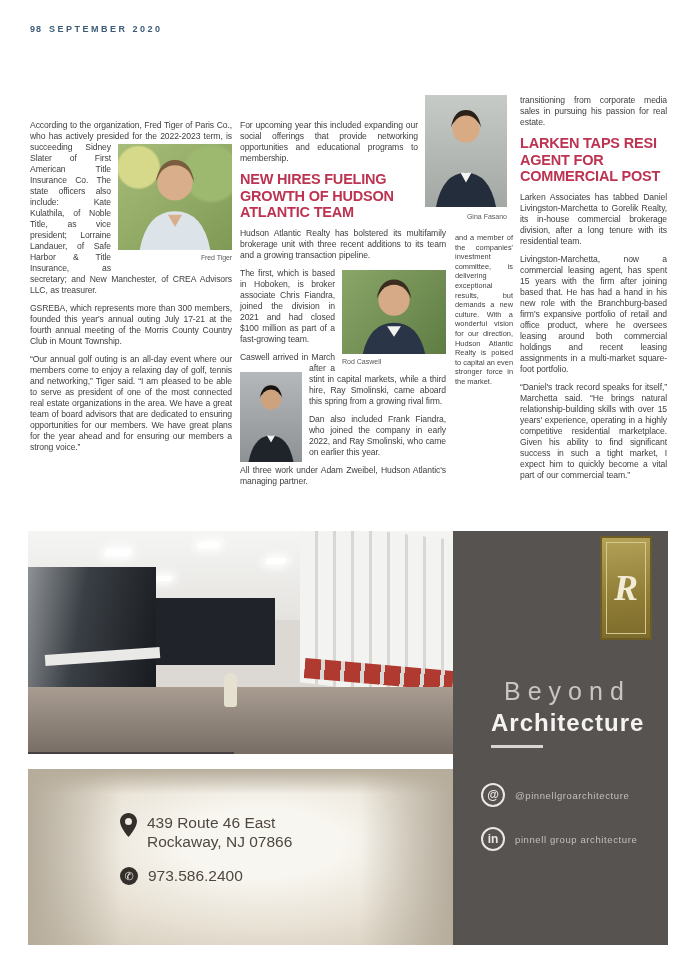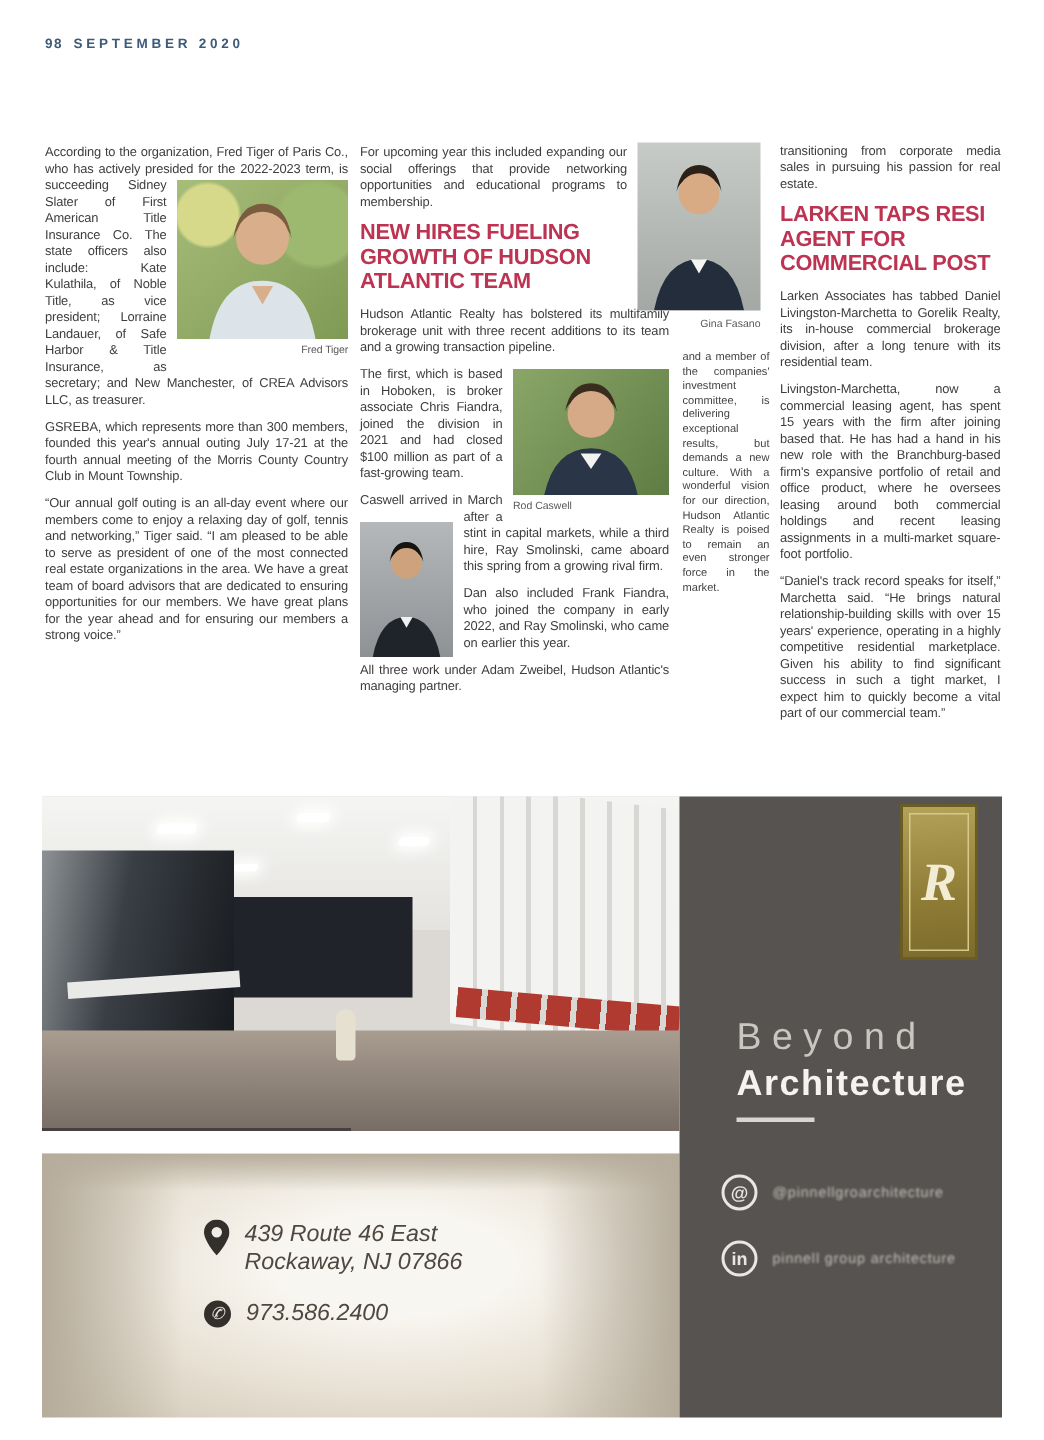--- a/index.html
+++ b/index.html
@@ -13,21 +13,21 @@
 
   
   .g{font-size:8.6px;line-height:11px;text-align:justify;color:#3e3e3e;
      filter:blur(.33px);letter-spacing:-.1px;word-spacing:.2px;}
   .para{margin:0 0 7px 0;}
   .cap{display:block;font-size:7px;line-height:9px;color:#585858;filter:blur(.22px);margin-top:3px;}
   .cap.r{text-align:right;}
   .h2mag{font-weight:800;color:#bd3352;font-size:14.5px;line-height:16.5px;
          letter-spacing:-.2px;margin:7px 0 7px 0;filter:blur(.2px);}
 
-  .col{position:absolute;top:96px;}
+  .col{position:absolute;top:120px;}
   .col1{left:30px;width:202px;}
   .col2{left:240px;width:206px;}
   .col3{left:520px;top:95px;width:147px;}
   .narrow{width:178px;}
   .strip{position:absolute;left:455px;top:233px;width:58px;font-size:7.4px;line-height:9.6px;
          text-align:justify;color:#424242;filter:blur(.35px);}
 
   
   .ph{position:relative;overflow:hidden;background:#9aa0a3;}
   .ph svg{position:absolute;left:0;bottom:0;width:100%;height:100%;}
@@ -71,38 +71,38 @@
       background:rgba(66,60,62,.92);color:#efedec;font-size:8.5px;letter-spacing:2.2px;
       line-height:17px;padding-left:10px;box-sizing:border-box;filter:blur(.3px);}
   .ad-hall{position:absolute;left:0;top:238px;width:425px;height:176px;overflow:hidden;
       background:radial-gradient(ellipse at 55% 42%, #f8f6f0 0 24%, #e7e0d3 60%, #cdc4b2 100%);}
   .hall-left{position:absolute;left:0;top:0;width:22%;height:100%;
       background:linear-gradient(90deg,#b5ac9c,rgba(0,0,0,0));}
   .hall-right{position:absolute;right:0;top:0;width:22%;height:100%;
       background:linear-gradient(-90deg,#b5ac9c,rgba(0,0,0,0));}
   .hall-top{position:absolute;left:0;top:0;width:100%;height:14%;
       background:linear-gradient(#b7ad9c,rgba(0,0,0,0));}
-  .hall-info{position:absolute;left:108px;top:44px;color:#4f4840;filter:blur(.38px);font-style:italic;}
+  .hall-info{position:absolute;left:92px;top:44px;color:#4f4840;filter:blur(.38px);}
   .info-row{display:flex;align-items:flex-start;gap:10px;}
   .addr{font-size:15.5px;line-height:19px;}
   .phone-row{margin-top:16px;align-items:center;}
   .phone-txt{font-size:15.5px;text-align:center;}
   .pin-ic{width:17px;height:24px;flex:0 0 auto;}
   .tel-ic{width:18px;height:18px;border-radius:50%;background:#332f2b;color:#efe9df;
       font-size:11px;line-height:18px;text-align:center;flex:0 0 auto;}
 
   .ad-panel{position:absolute;left:425px;top:0;width:215px;height:414px;background:#565350;}
   .badge{position:absolute;right:16px;top:5px;width:52px;height:104px;
       background:linear-gradient(175deg,#b3a258,#8f7c36 60%,#7c6b2c);
       border:2px solid #6b5c26;box-sizing:border-box;}
   .badge-inner{position:absolute;inset:4px;border:1px solid #d6c98b;
       display:flex;align-items:center;justify-content:center;}
   .badge-letter{font-family:"Liberation Serif",serif;font-style:italic;font-weight:bold;
       font-size:36px;color:#f2ecd4;filter:blur(.3px);}
-  .tag1{position:absolute;left:38px;top:146px;font-size:25px;letter-spacing:7px;
+  .tag1{position:absolute;left:51px;top:146px;font-size:25px;letter-spacing:7px;
       color:#c9c6c2;filter:blur(.35px);}
   .tag2{position:absolute;left:38px;top:178px;font-size:24px;font-weight:bold;
       letter-spacing:1px;color:#f4f3f1;filter:blur(.3px);}
   .tag-underline{position:absolute;left:38px;top:214px;width:52px;height:3px;background:#d9d6d2;}
   .soc-row{position:absolute;left:28px;display:flex;align-items:center;gap:10px;}
   .soc-ig{top:252px;}  .soc-li{top:296px;}
   .soc-ic{width:24px;height:24px;border-radius:50%;border:2px solid #e9e7e4;box-sizing:border-box;
       color:#e9e7e4;font-size:12px;font-weight:bold;line-height:20px;text-align:center;flex:0 0 auto;}
   .soc-txt{font-size:9.5px;color:#c3c0bc;letter-spacing:.6px;filter:blur(.55px);text-align:center;}
 
@@ -172,21 +172,21 @@
   <div class="ph ph-fasano">
     <svg viewBox="0 0 60 82" preserveAspectRatio="xMidYMax meet">
       <path d="M19 24 q2-13 11-13 q9 0 11 13 q-2-7-11-7 q-9 0-11 7" fill="#2b2118"></path>
       <circle cx="30" cy="25" r="10" fill="#d8ab85"></circle>
       <path d="M8 82 q5-25 22-25 q17 0 22 25 Z" fill="#232d3c"></path>
       <path d="M26 57 l4 7 l4-7 z" fill="#f4f4f2"></path>
     </svg>
   </div>
   <div class="cap r cap-fasano">Gina Fasano</div>
 
-  <div class="strip">and a member of the companies' investment committee, is delivering exceptional results, but demands a new culture. With a wonderful vision for our direction, Hudson Atlantic Realty is poised to remain an even stronger force in the market.</div>
+  <div class="strip">and a member of the companies' investment committee, is delivering exceptional results, but demands a new culture. With a wonderful vision for our direction, Hudson Atlantic Realty is poised to capital an even stronger force in the market.</div>
 
   <div class="col col3">
     <div class="para g">transitioning from corporate media sales in pursuing his passion for real estate.</div>
     <div class="h2mag">LARKEN TAPS RESI AGENT FOR COMMERCIAL POST</div>
     <div class="para g">Larken Associates has tabbed Daniel Livingston-Marchetta to Gorelik Realty, its in-house commercial brokerage division, after a long tenure with its residential team.</div>
     <div class="para g">Livingston-Marchetta, now a commercial leasing agent, has spent 15 years with the firm after joining based that. He has had a hand in his new role with the Branchburg-based firm's expansive portfolio of retail and office product, where he oversees leasing around both commercial holdings and recent leasing assignments in a multi-market square-foot portfolio.</div>
     <div class="para g">“Daniel's track record speaks for itself,” Marchetta said. “He brings natural relationship-building skills with over 15 years' experience, operating in a highly competitive residential marketplace. Given his ability to find significant success in such a tight market, I expect him to quickly become a vital part of our commercial team.”</div>
   </div>
 
   <div class="ad">

